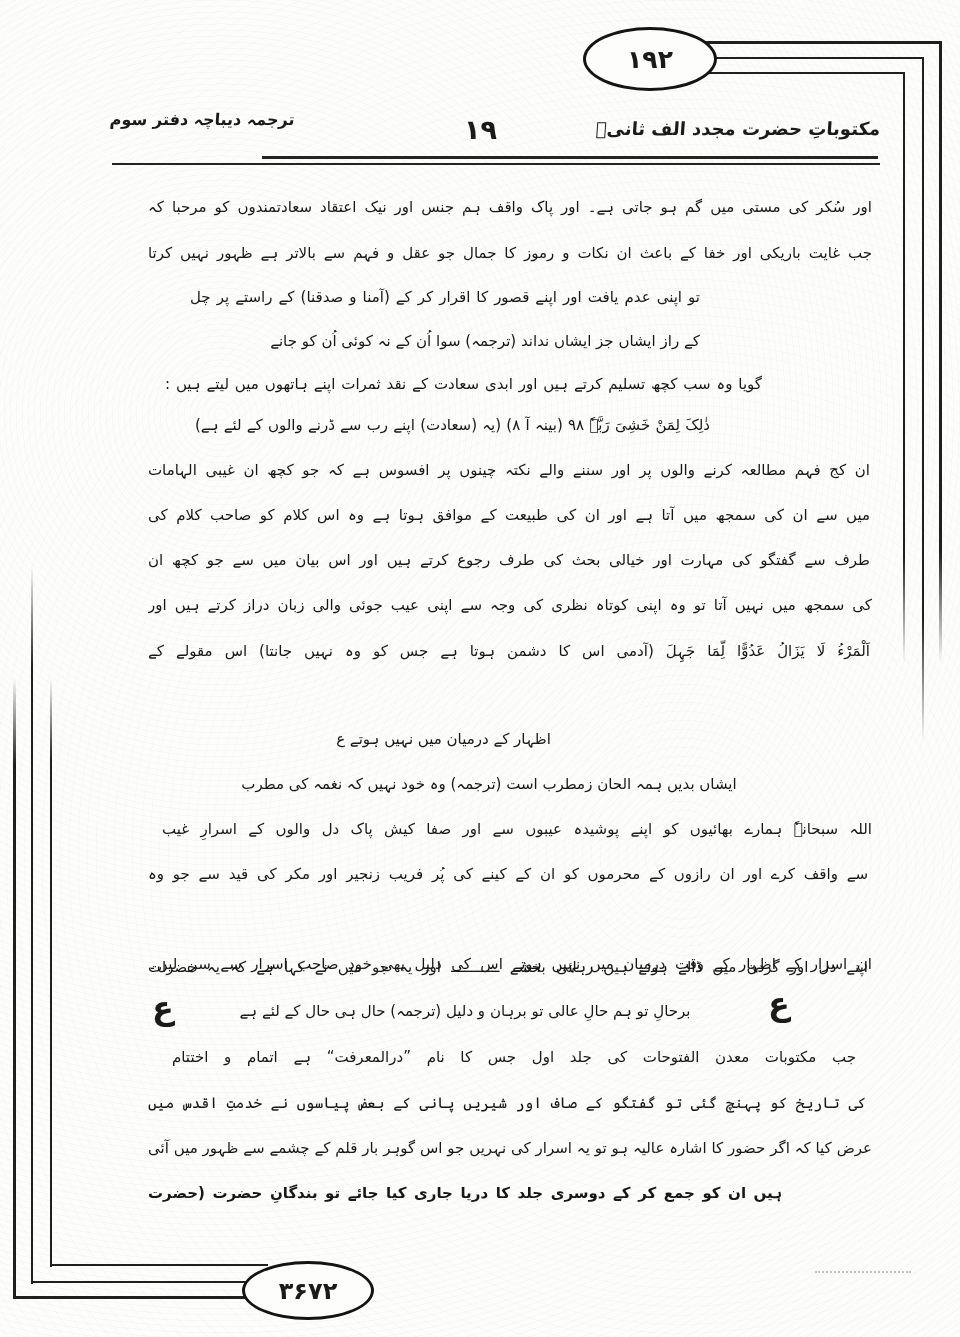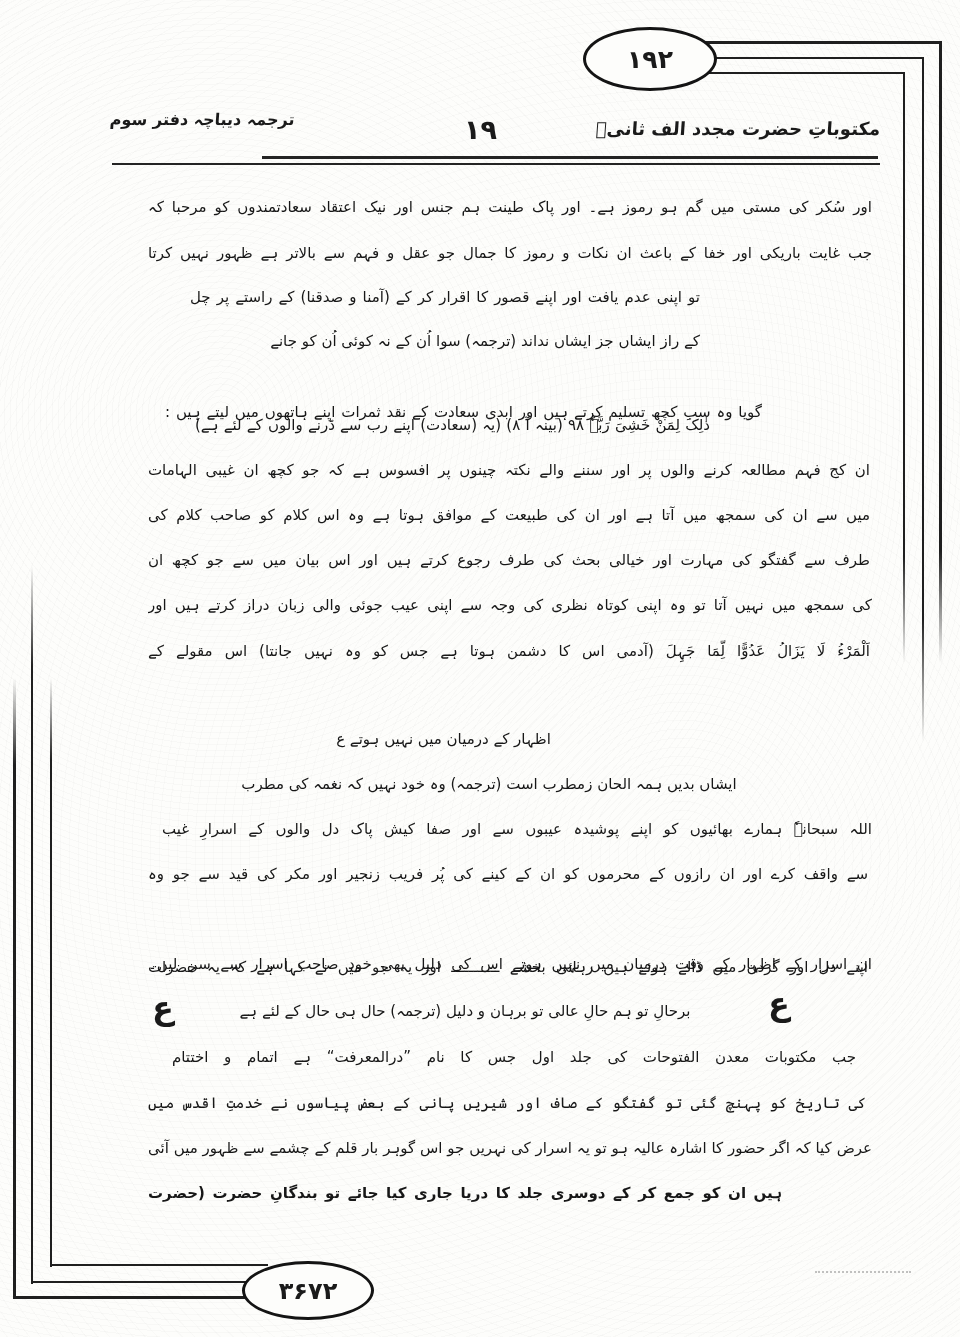--- a/index.html
+++ b/index.html
@@ -79,25 +79,25 @@
   <div class="oval oval-bottom">
     <span>۳۶۷۲</span>
   </div>
 
   <div class="hdr hdr-right">مکتوباتِ حضرت مجدد الف ثانیؒ</div>
   <div class="hdr hdr-center">۱۹</div>
   <div class="hdr hdr-left">ترجمہ دیباچہ دفتر سوم</div>
   <div class="rule rule-a"></div>
   <div class="rule rule-b"></div>
 
-  <div class="ln just" style="top:190px;left:148px;right:88px;">اور سُکر کی مستی میں گم ہو رموز ہے۔ اور پاک طینت ہم جنس اور نیک اعتقاد سعادتمندوں کو مرحبا کہ</div>
+  <div class="ln just" style="top:190px;left:148px;right:88px;">اور سُکر کی مستی میں گم ہو جاتی ہے۔ اور پاک واقف ہم جنس اور نیک اعتقاد سعادتمندوں کو مرحبا کہ</div>
   <div class="ln just" style="top:236px;left:148px;right:88px;">جب غایت باریکی اور خفا کے باعث ان نکات و رموز کا جمال جو عقل و فہم سے بالاتر ہے ظہور نہیں کرتا</div>
   <div class="ln just" style="top:280px;left:190px;right:260px;">تو اپنی عدم یافت اور اپنے قصور کا اقرار کر کے (آمنا و صدقنا) کے راستے پر چل پڑتے ہیں۔ ع</div>
   <div class="ln ctr" style="top:324px;left:225px;right:215px;">کے راز ایشاں جز ایشاں نداند (ترجمہ) سوا اُن کے نہ کوئی اُن کو جانے</div>
-  <div class="ln just" style="top:367px;left:165px;right:198px;margin-top:28px;">گویا وہ سب کچھ تسلیم کرتے ہیں اور ابدی سعادت کے نقد ثمرات اپنے ہاتھوں میں لیتے ہیں :</div>
+  <div class="ln just" style="top:367px;left:165px;right:198px;">گویا وہ سب کچھ تسلیم کرتے ہیں اور ابدی سعادت کے نقد ثمرات اپنے ہاتھوں میں لیتے ہیں :</div>
   <div class="ln just" style="top:408px;left:195px;right:250px;">ذٰلِکَ لِمَنْ خَشِیَ رَبَّہٗ ۹۸ (بینہ آ ۸) (یہ (سعادت) اپنے رب سے ڈرنے والوں کے لئے ہے)</div>
   <div class="ln just" style="top:453px;left:148px;right:90px;">ان کج فہم مطالعہ کرنے والوں پر اور سننے والے نکتہ چینوں پر افسوس ہے کہ جو کچھ ان غیبی الہامات</div>
   <div class="ln just" style="top:498px;left:148px;right:90px;">میں سے ان کی سمجھ میں آتا ہے اور ان کی طبیعت کے موافق ہوتا ہے وہ اس کلام کو صاحب کلام کی</div>
   <div class="ln just" style="top:543px;left:148px;right:90px;">طرف سے گفتگو کی مہارت اور خیالی بحث کی طرف رجوع کرتے ہیں اور اس بیان میں سے جو کچھ ان</div>
   <div class="ln just" style="top:588px;left:148px;right:88px;">کی سمجھ میں نہیں آتا تو وہ اپنی کوتاہ نظری کی وجہ سے اپنی عیب جوئی والی زبان دراز کرتے ہیں اور</div>
   <div class="ln just" style="top:634px;left:148px;right:90px;">اَلْمَرْءُ لَا یَزَالُ عَدُوًّا لِّمَا جَہِلَ (آدمی اس کا دشمن ہوتا ہے جس کو وہ نہیں جانتا) اس مقولے کے</div>
   <div class="ln ctr" style="top:722px;left:335px;right:408px;">اظہار کے درمیان میں نہیں ہوتے ع</div>
   <div class="ln ctr" style="top:767px;left:240px;right:222px;">ایشاں بدیں ہمہ الحان زمطرب است (ترجمہ) وہ خود نہیں کہ نغمہ کی مطرب ہے نمود</div>
   <div class="ln just" style="top:812px;left:162px;right:88px;">اللہ سبحانہٗ ہمارے بھائیوں کو اپنے پوشیدہ عیبوں سے اور صفا کیش پاک دل والوں کے اسرارِ غیب</div>
   <div class="ln just" style="top:857px;left:148px;right:92px;">سے واقف کرے اور ان رازوں کے محرموں کو ان کے کینے کی پُر فریب زنجیر اور مکر کی قید سے جو وہ</div>

